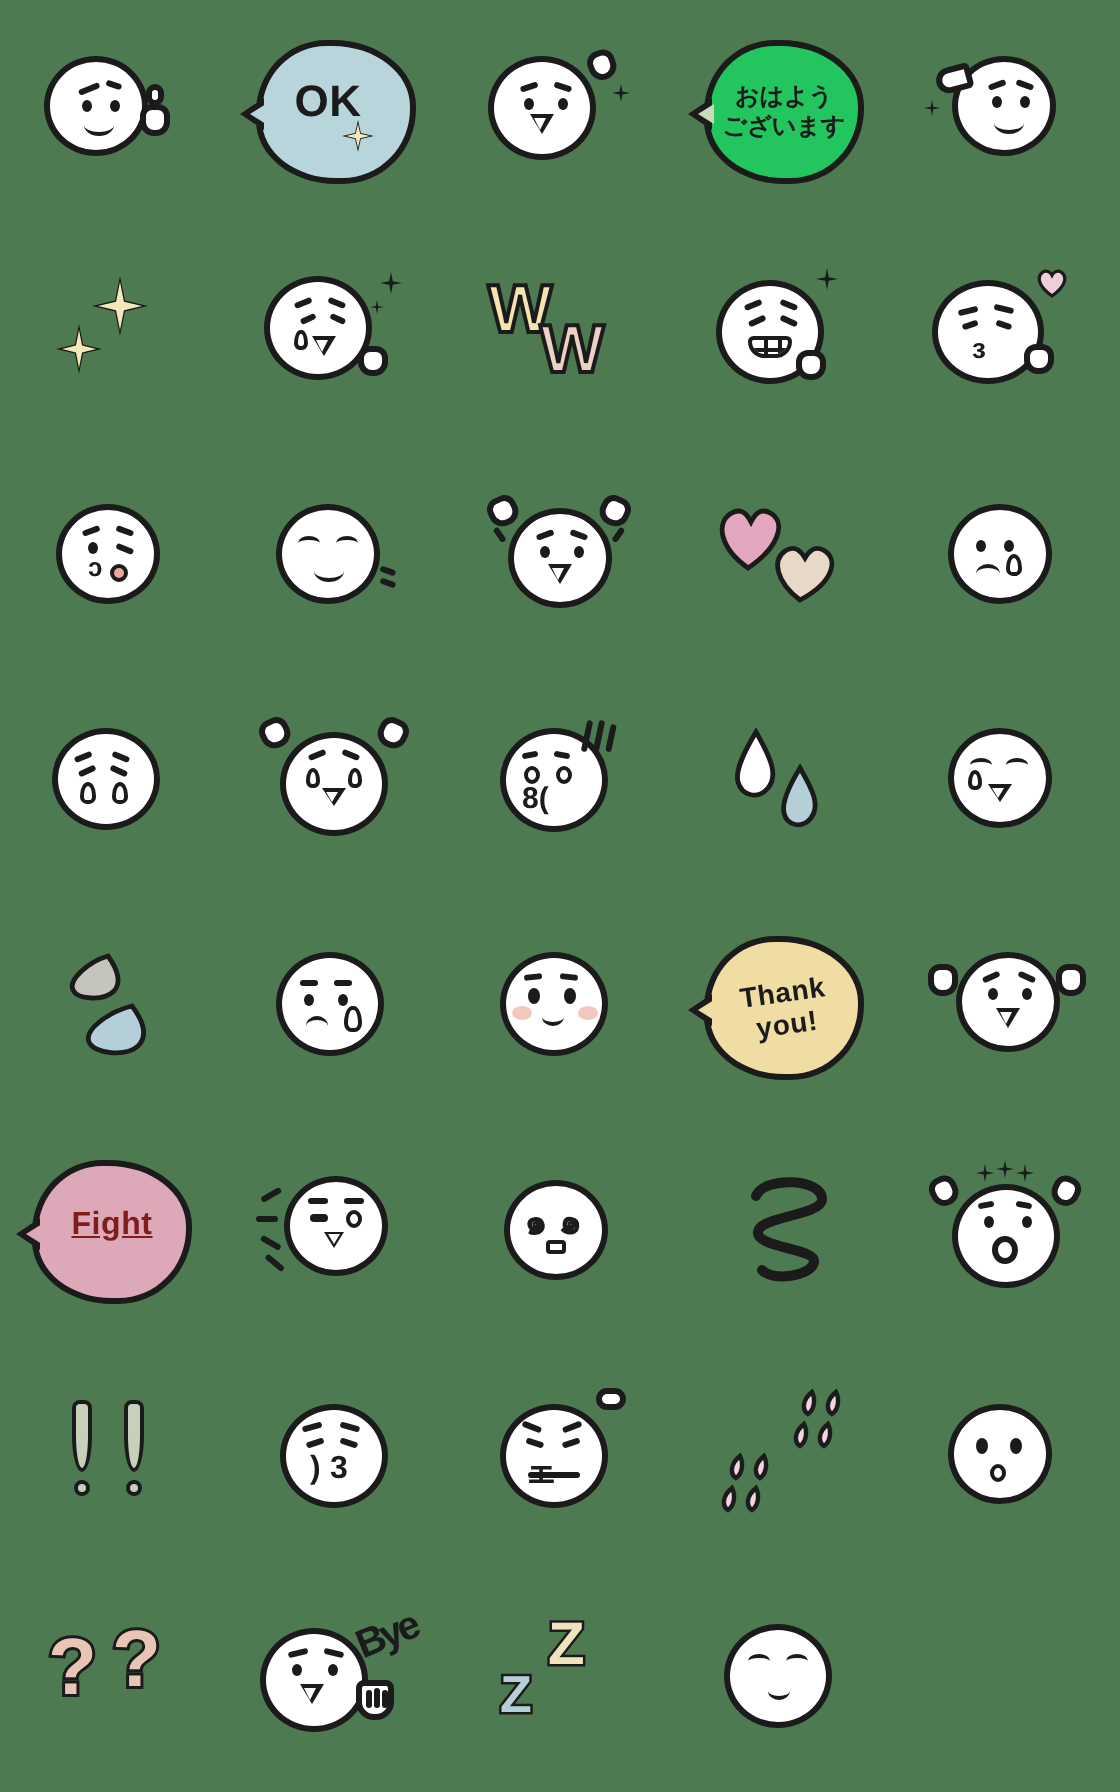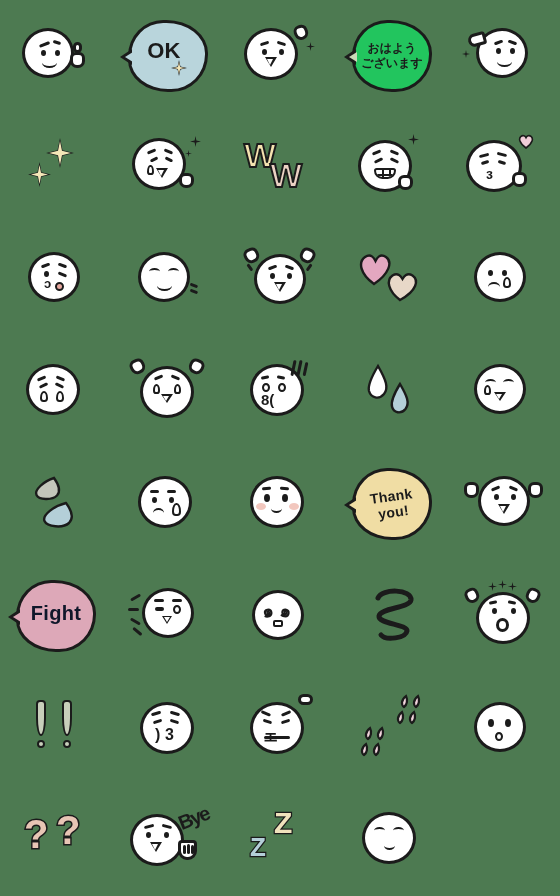--- a/index.html
+++ b/index.html
@@ -528,21 +528,21 @@
       <div class="hand fist" style="left:8px;top:26px;width:15px;height:16px;"></div>
       <div class="hand fist" style="left:72px;top:26px;width:15px;height:16px;"></div>
     </div>
   </div>
 
   <div class="cell">
     <div class="art">
       <div class="bubble" style="background:#dda8b8;color:#dda8b8;">
         <span class="tail"></span>
         <span class="tail-in"></span>
-        <span class="btext" style="color:#0f172a;font-size:20px;position:relative;top:-3px;">Fight</span>
+        <span class="btext" style="color:#7f1d1d;font-size:16px;position:relative;top:-3px;text-decoration:underline;">Fight</span>
       </div>
     </div>
   </div>
 
   <div class="cell">
     <div class="art">
       <div class="face f-md" style="left:22px;top:20px;width:52px;height:50px;"></div>
       <div class="slant" style="left:34px;top:31px;transform:rotate(0deg);width:10px;"></div>
       <div class="slant" style="left:52px;top:31px;transform:rotate(0deg);width:10px;"></div>
       <div class="slant" style="left:35px;top:39px;width:9px;height:4px;"></div>

